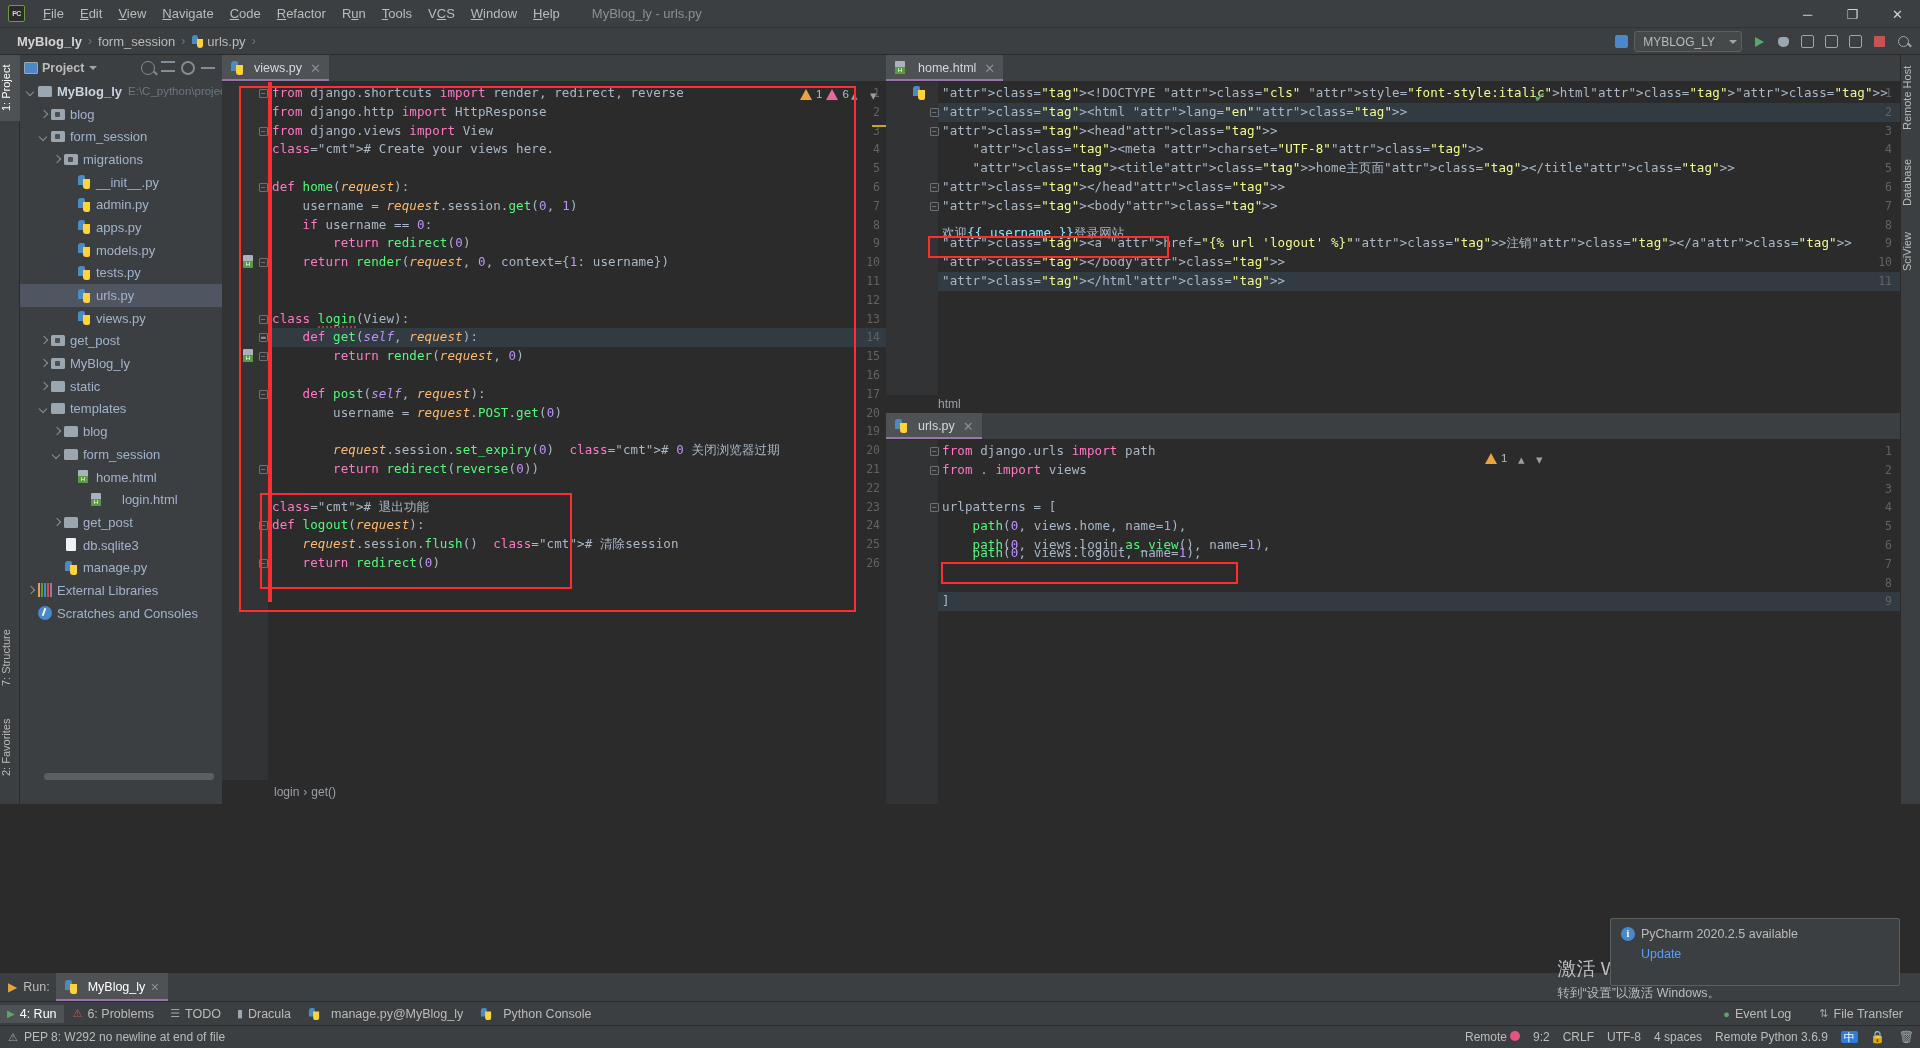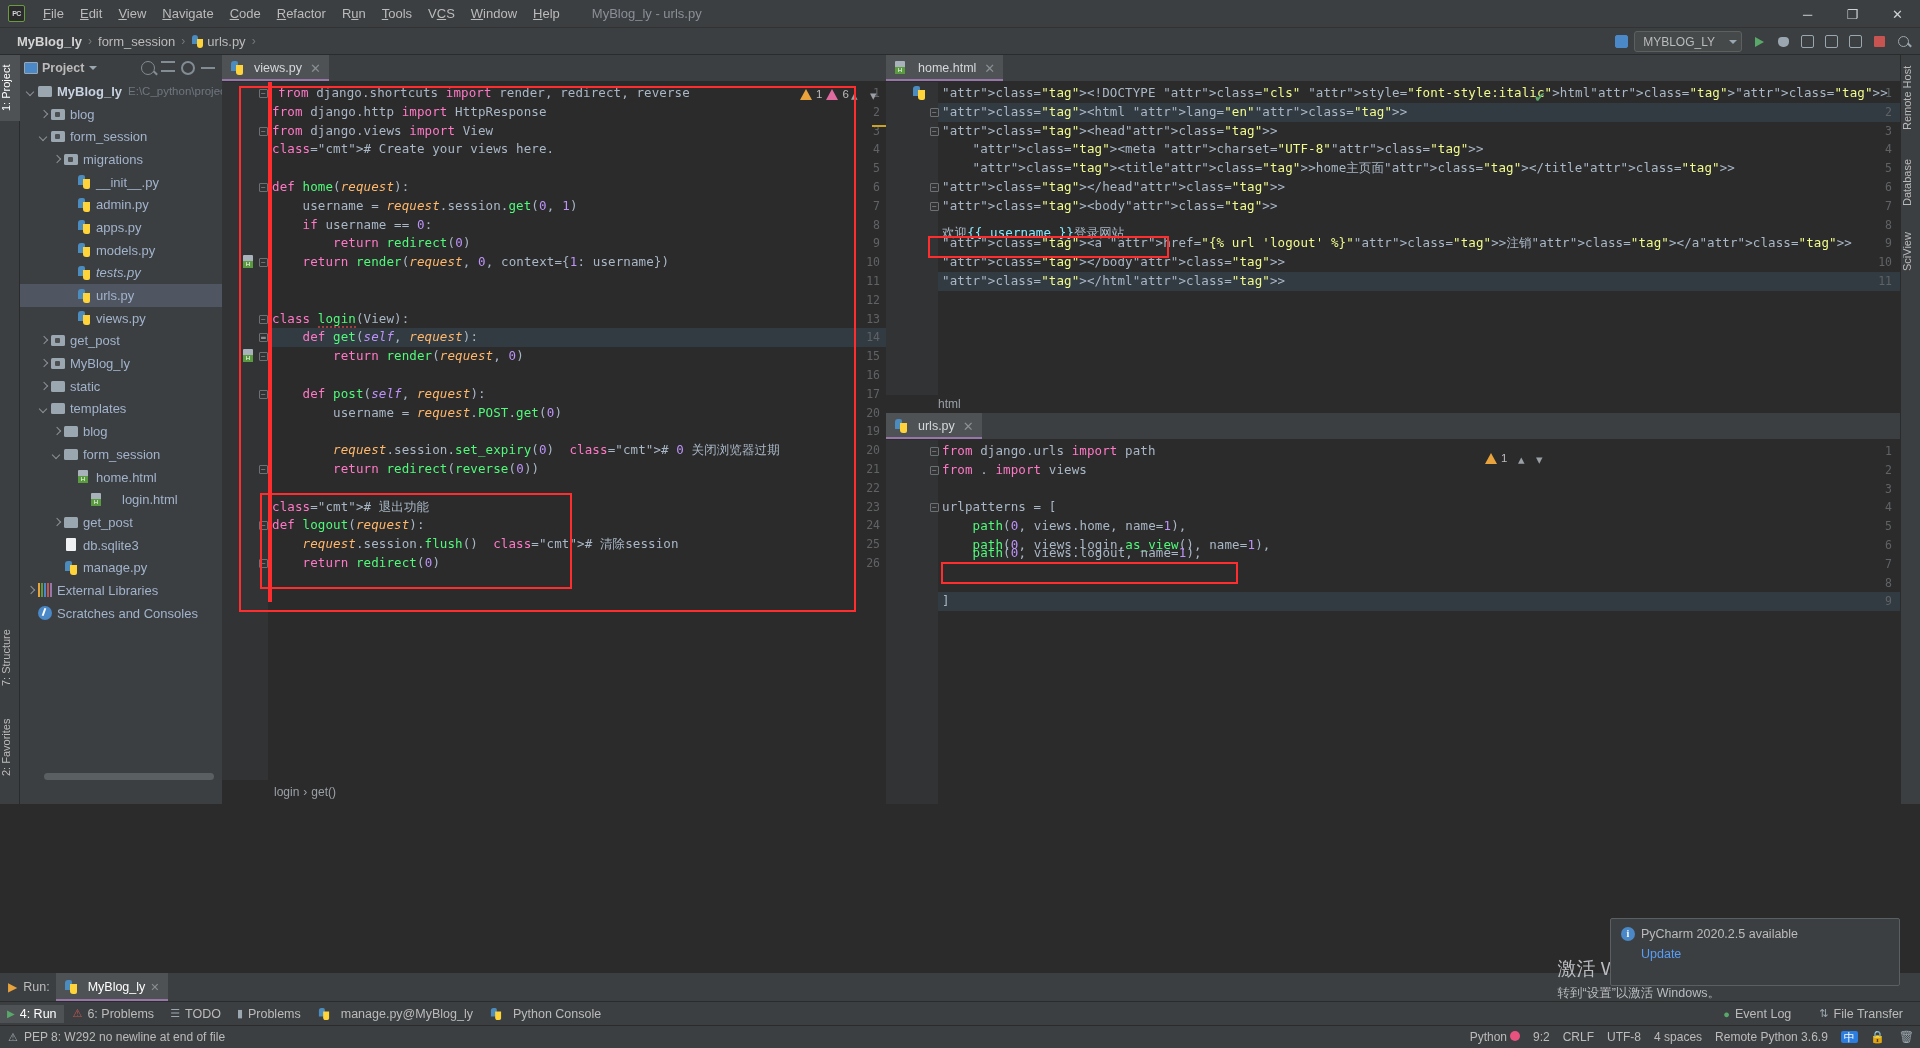--- a/index.html
+++ b/index.html
@@ -519,21 +519,21 @@
       <div class="tnode" style="padding-left: 44px;">
         <span class="arrow "></span>
         <span class="ic-py"></span>
         <span class="tlabel">apps.py</span>
       </div>
       <div class="tnode" style="padding-left: 44px;">
         <span class="arrow "></span>
         <span class="ic-py"></span>
         <span class="tlabel">models.py</span>
       </div>
-      <div class="tnode" style="padding-left: 44px; font-style: italic;">
+      <div class="tnode" style="padding-left: 44px;">
         <span class="arrow "></span>
         <span class="ic-py"></span>
         <span class="tlabel">tests.py</span>
       </div>
       <div class="tnode sel" style="padding-left: 44px;">
         <span class="arrow "></span>
         <span class="ic-py"></span>
         <span class="tlabel">urls.py</span>
       </div>
       <div class="tnode" style="padding-left: 44px;">
@@ -614,21 +614,21 @@
   <div class="tabrow">
     <div class="etab active">
       <span class="ic-py"></span>
       <span>views.py</span>
       <span class="x">✕</span>
     </div>
   </div>
   <div class="code-area" id="main-code">
     <div class="gutter" style="width: 46px;"></div>
   <div class="lnum" style="top: 4px; width: 30px; right: 6px;">1</div>
-      <div class="codeline" style="top: 2px; left: 56px;"><span class="kw2">from</span> django.shortcuts <span class="kw2">import</span> render, redirect, reverse</div>
+      <div class="codeline" style="top: 2px; left: 50px;"><span class="kw2">from</span> django.shortcuts <span class="kw2">import</span> render, redirect, reverse</div>
       <div class="lnum" style="top: 22.8px; width: 30px; right: 6px;">2</div>
       <div class="codeline" style="top: 20.8px; left: 50px;"><span class="kw2">from</span> django.http <span class="kw2">import</span> HttpResponse</div>
       <div class="lnum" style="top: 41.6px; width: 30px; right: 6px;">3</div>
       <div class="codeline" style="top: 39.6px; left: 50px;"><span class="kw2">from</span> django.views <span class="kw2">import</span> View</div>
       <div class="lnum" style="top: 60.4px; width: 30px; right: 6px;">4</div>
       <div class="codeline" style="top: 58.4px; left: 50px;"><span <span="" class="kw2">class</span>="cmt"&gt;# Create your views here.</div>
       <div class="lnum" style="top: 79.2px; width: 30px; right: 6px;">5</div>
       <div class="codeline" style="top: 77.2px; left: 50px;"></div>
       <div class="lnum" style="top: 98px; width: 30px; right: 6px;">6</div>
       <div class="codeline" style="top: 96px; left: 50px;"><span class="kw2">def</span> <span class="fn">home</span>(<span class="var">request</span>):</div>
@@ -814,21 +814,21 @@
   <div class="bt-item">
     <span style="color:#c75450;font-size:11px">⚠</span>
     <span>6: Problems</span>
   </div>
   <div class="bt-item">
     <span style="color:#9aa7b0;font-size:11px">☰</span>
     <span>TODO</span>
   </div>
   <div class="bt-item">
     <span style="color:#9aa7b0;font-size:11px">▮</span>
-    <span>Problems</span>
+    <span>Dracula</span>
   </div>
   <div class="bt-item">
     <span class="ic-py" style="transform:scale(.85)"></span>
     <span>manage.py@MyBlog_ly</span>
   </div>
   <div class="bt-item">
     <span class="ic-py" style="transform:scale(.85)"></span>
     <span>Python Console</span>
   </div>
   <div style="margin-left:auto;display:flex;align-items:center;gap:14px;padding-right:10px">
@@ -842,21 +842,21 @@
     </div>
   </div>
 </div>
 
 <div class="statusbar">
   <div class="sb-left">
     <span style="color:#9aa7b0;font-size:11px">⚠</span>
     <span>PEP 8: W292 no newline at end of file</span>
   </div>
   <div class="sb-right">
-    <span><span>Python</span><span class="dracula-dot"></span></span>
+    <span><span>Remote</span><span class="dracula-dot"></span></span>
     <span>9:2</span>
     <span>CRLF</span>
     <span>UTF-8</span>
     <span>4 spaces</span>
     <span>Remote Python 3.6.9</span>
     <span><span class="ime-badge">中</span></span>
     <span style="color:#9aa7b0">🔒</span>
     <span style="color:#9aa7b0">🗑</span>
   </div>
 </div>

